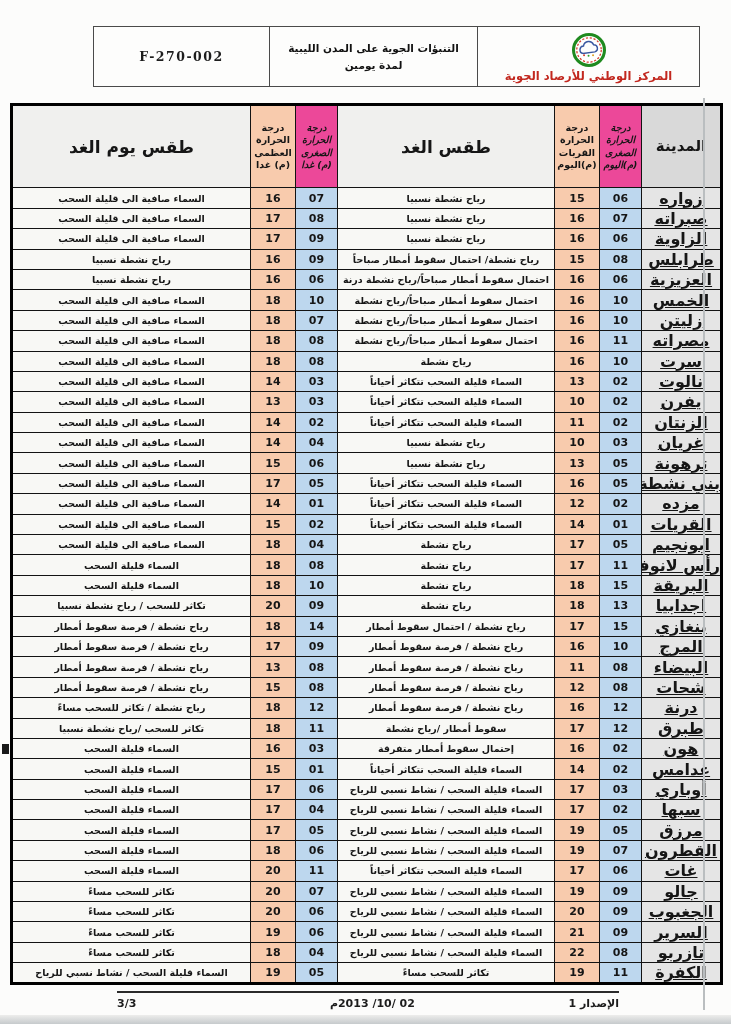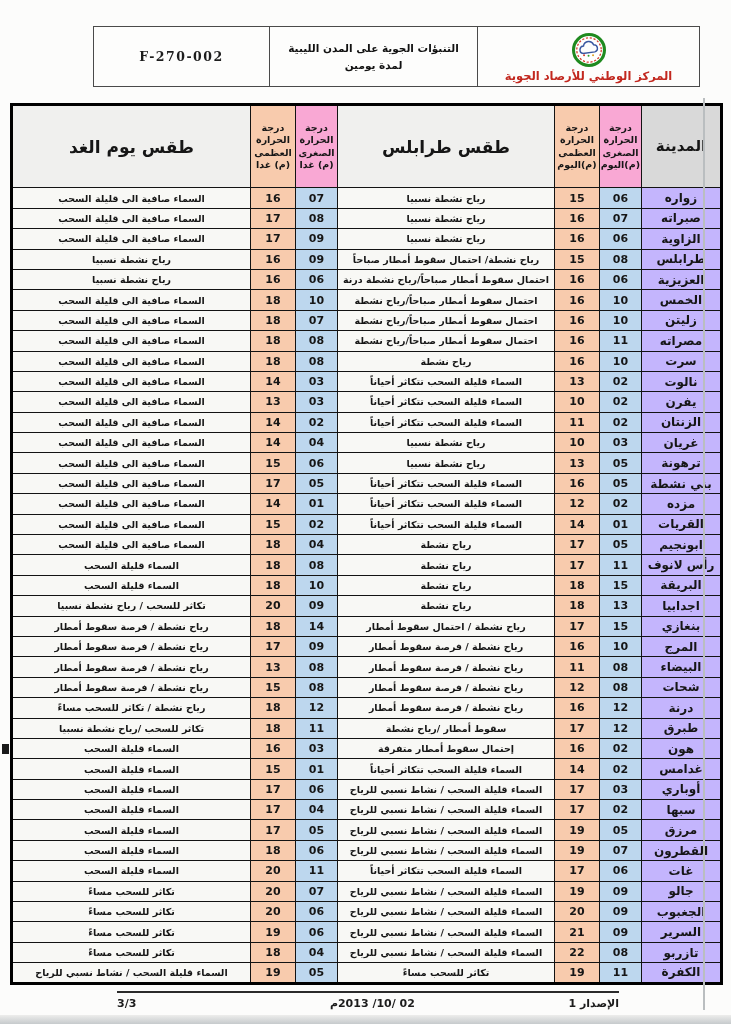--- a/index.html
+++ b/index.html
@@ -36,25 +36,25 @@
   table.forecast {
     position:absolute; top:103px; left:10px; width:713px;
     border-collapse:collapse; table-layout:fixed; direction:rtl;
     border:3px solid #000;
   }
   table.forecast th, table.forecast td { border:1.6px solid #131313; text-align:center; vertical-align:middle; overflow:hidden; }
   thead tr { height:76px; }
   tbody tr { height:20.4px; }
   th { font-size:9.5px; font-weight:bold; color:#161616; background:#f0f0ee; line-height:1.3; padding:16px 1px; }
   th.h-city { background:#d9d9d9; font-size:15px; }
-  th.h-min  { background:#f9a8d4; }
+  th.h-min  { background:#ec4899;font-style:italic; }
   th.h-max  { background:#f8cbad; }
   th.h-wx   { font-size:17px; }
   td { font-weight:bold; color:#161616; }
-  td.c-city { background:#c4b5fd; font-size:12px; white-space:nowrap; }
+  td.c-city { background:#e5e5e5; font-size:16px; white-space:nowrap;text-decoration:underline; }
   td.c-min  { background:#bdd7ee; font-size:11px; direction:ltr; }
   td.c-max  { background:#f8cbad; font-size:11px; direction:ltr; }
   td.c-wx   { background:#f8f8f5; font-size:9.5px; white-space:nowrap; }
 
   
   .footer-rule { position:absolute; top:991px; left:117px; width:502px; height:2px; background:#2b2b2b; }
   .footer-row  {
     position:absolute; top:997px; left:117px; width:502px;
     display:flex; direction:rtl; justify-content:space-between; align-items:center;
     font-size:11px; font-weight:bold; color:#1c1c1c;
@@ -100,22 +100,22 @@
         <col style="width:45px">
         <col style="width:217px">
       <col style="width:42px">
         <col style="width:45px">
         <col>
     </colgroup>
     <thead>
       <tr>
         <th class="h-city">المدينة</th>
         <th class="h-min">درجة الحرارة الصغرى (م)اليوم</th>
-        <th class="h-max">درجة الحرارة العظمى (م)اليوم</th>
-        <th class="h-wx">طقس طرابلس</th>
+        <th class="h-max">درجة الحرارة القريات (م)اليوم</th>
+        <th class="h-wx">طقس الغد</th>
         <th class="h-min">درجة الحرارة الصغرى (م) غدا</th>
         <th class="h-max">درجة الحرارة العظمى (م) غدا</th>
         <th class="h-wx">طقس يوم الغد</th>
       </tr>
     </thead>
     <tbody>
         <tr>
       <td class="c-city">زواره</td>
       <td class="c-min">06</td>
       <td class="c-max">15</td>

